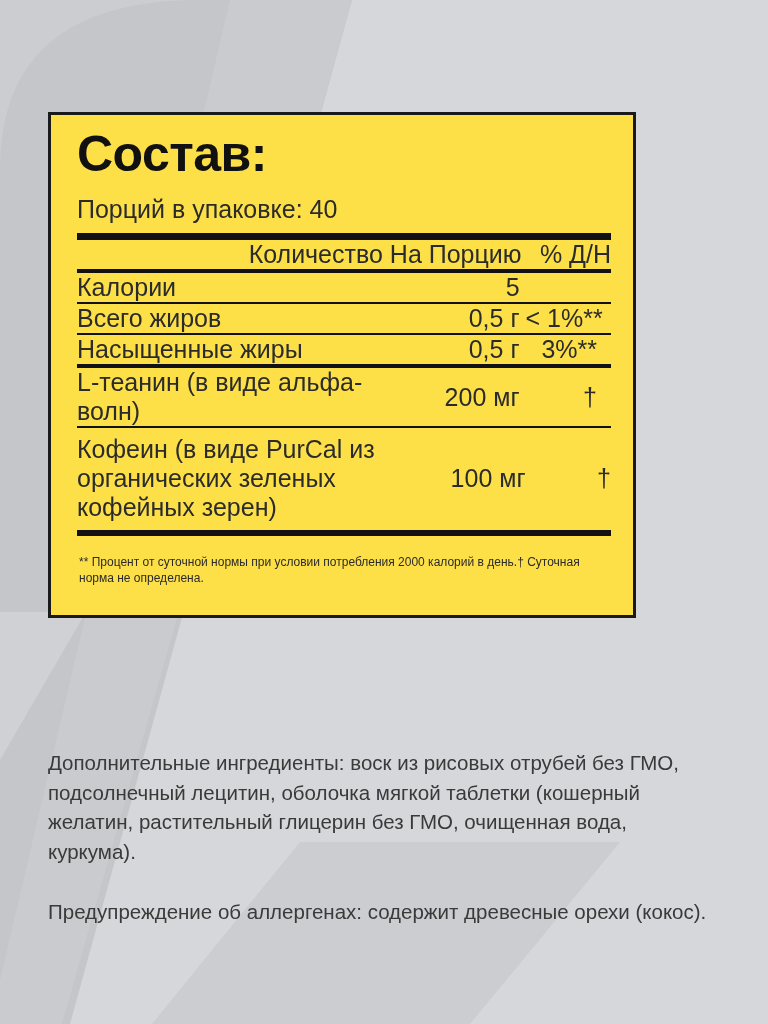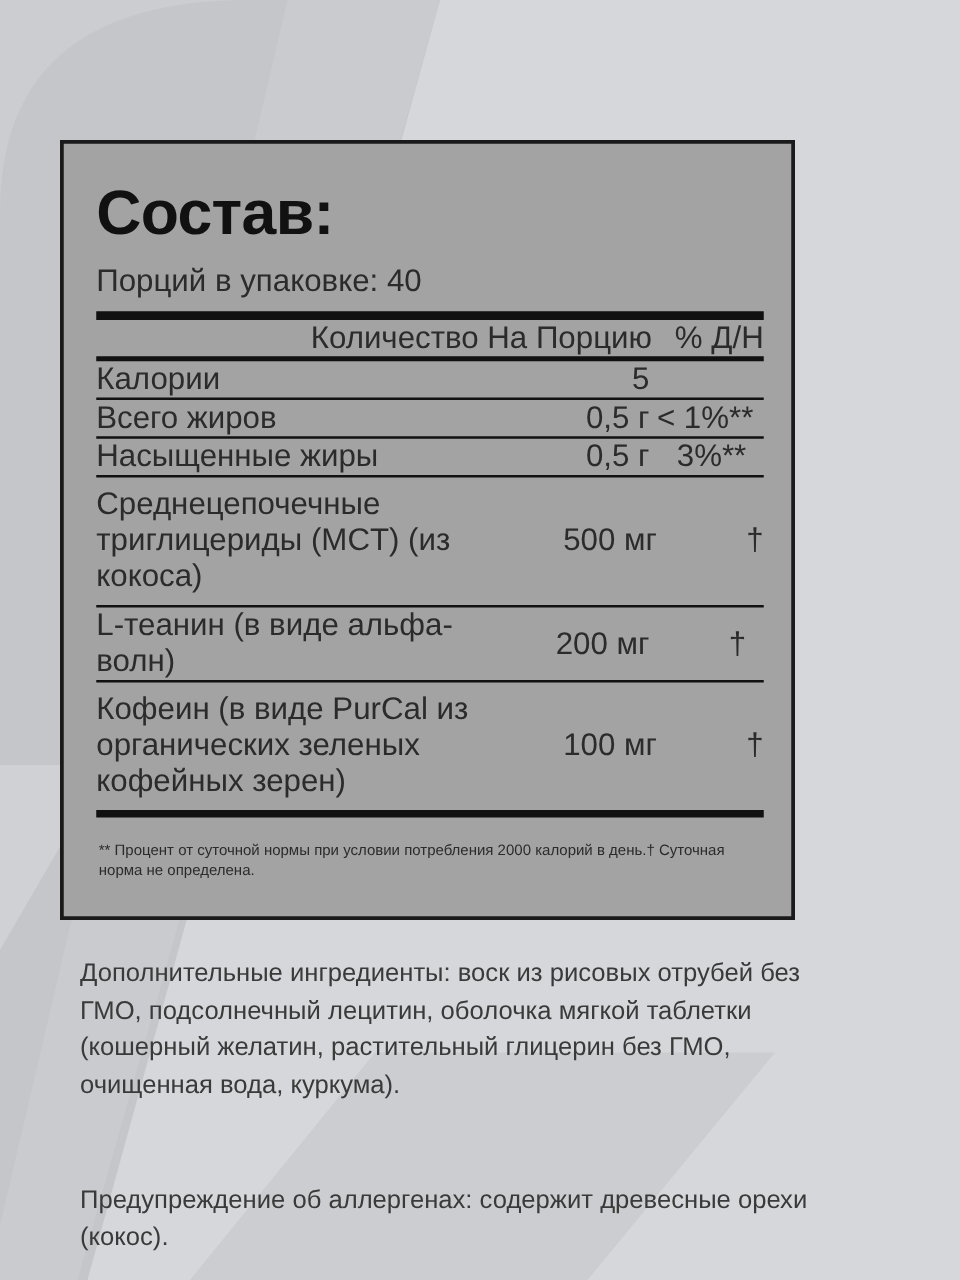--- a/index.html
+++ b/index.html
@@ -39,23 +39,23 @@
     box-sizing: border-box;
   }
 
   
   .facts-panel {
     position: absolute;
     left: 48px;
     top: 112px;
     width: 588px;
     box-sizing: border-box;
-    background: #a3a3a3;
+    background: #fde047;
     border: 3px solid #1a1a1a;
-    padding: 24px 22px 14px 26px;
+    padding: 8px 22px 14px 26px;
   }
 
   .facts-title {
     font-size: 50px;
     font-weight: bold;
     letter-spacing: -0.5px;
     line-height: 1.0;
     margin: 6px 0 14px 0;
     color: #111;
   }
@@ -137,21 +137,21 @@
   .below-text {
     position: absolute;
     left: 48px;
     top: 748px;
     width: 660px;
   }
   .below-para {
     font-size: 20.5px;
     line-height: 1.45;
     color: #3a3a3a;
-    margin: 16px;
+    margin: 0;
   }
   .para-gap { height: 30px; }
 
   .row-divider-cell { padding: 0 !important; }
 </style>
 </head>
 <body>
 
 <div id="bg-layer">
   <svg viewBox="0 0 768 1024" xmlns="http://www.w3.org/2000/svg" aria-hidden="true">
@@ -219,25 +219,20 @@
           <td class="cell-name">Насыщенные жиры</td>
           <td class="cell-amount">0,5 г</td>
           <td class="cell-dv">3%**</td>
         </tr>
         <tr>
           <td colspan="3" class="row-divider-cell">
               <hr class="rule-thin">
             </td>
         </tr>
 
-        <tr class="data-row tall">
-          <td class="cell-name">Среднецепочечные триглицериды (MCT) (из кокоса)</td>
-          <td class="cell-amount">500 мг</td>
-          <td class="cell-dv dagger">†</td>
-        </tr>
         <tr>
           <td colspan="3" class="row-divider-cell">
               <hr class="rule-thin">
             </td>
         </tr>
 
         <tr class="data-row">
           <td class="cell-name">L-теанин (в виде альфа-волн)</td>
           <td class="cell-amount">200 мг</td>
           <td class="cell-dv dagger">†</td>

